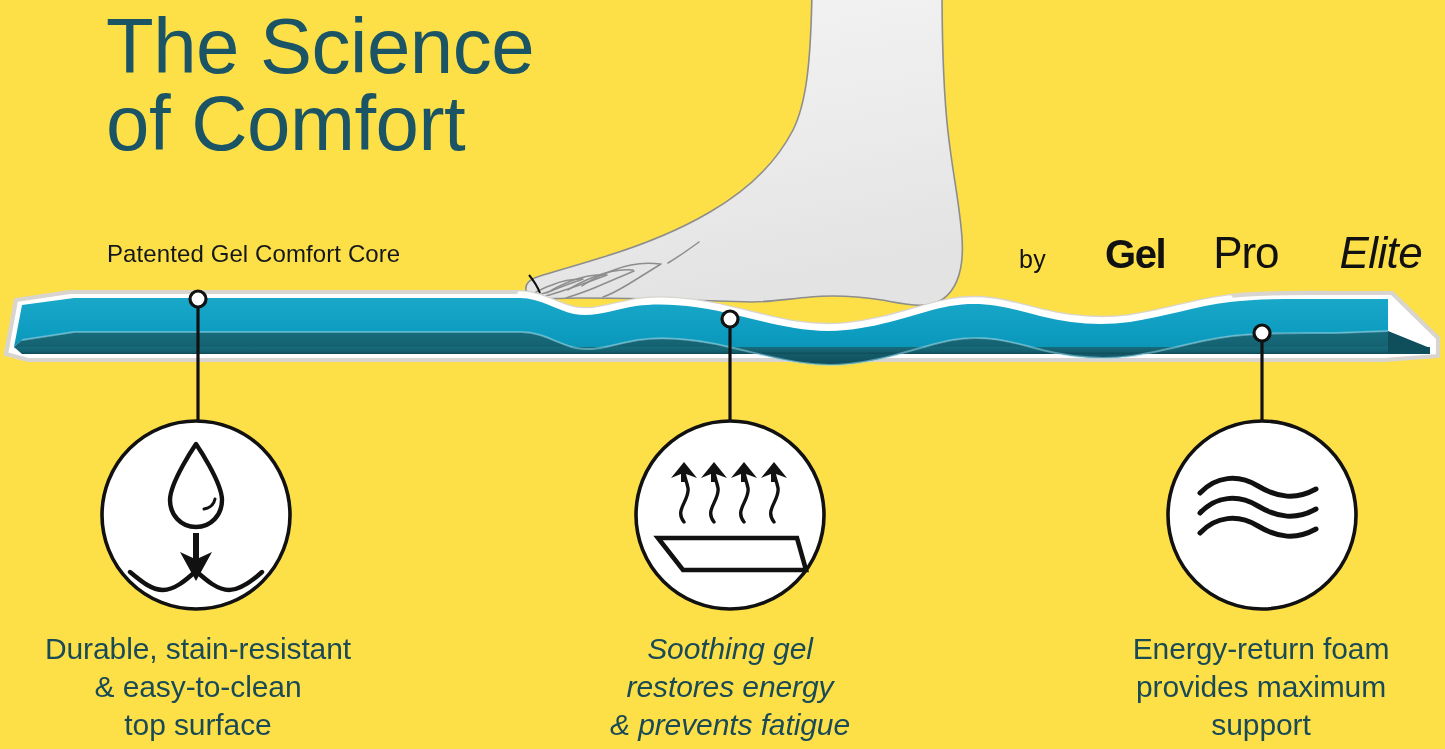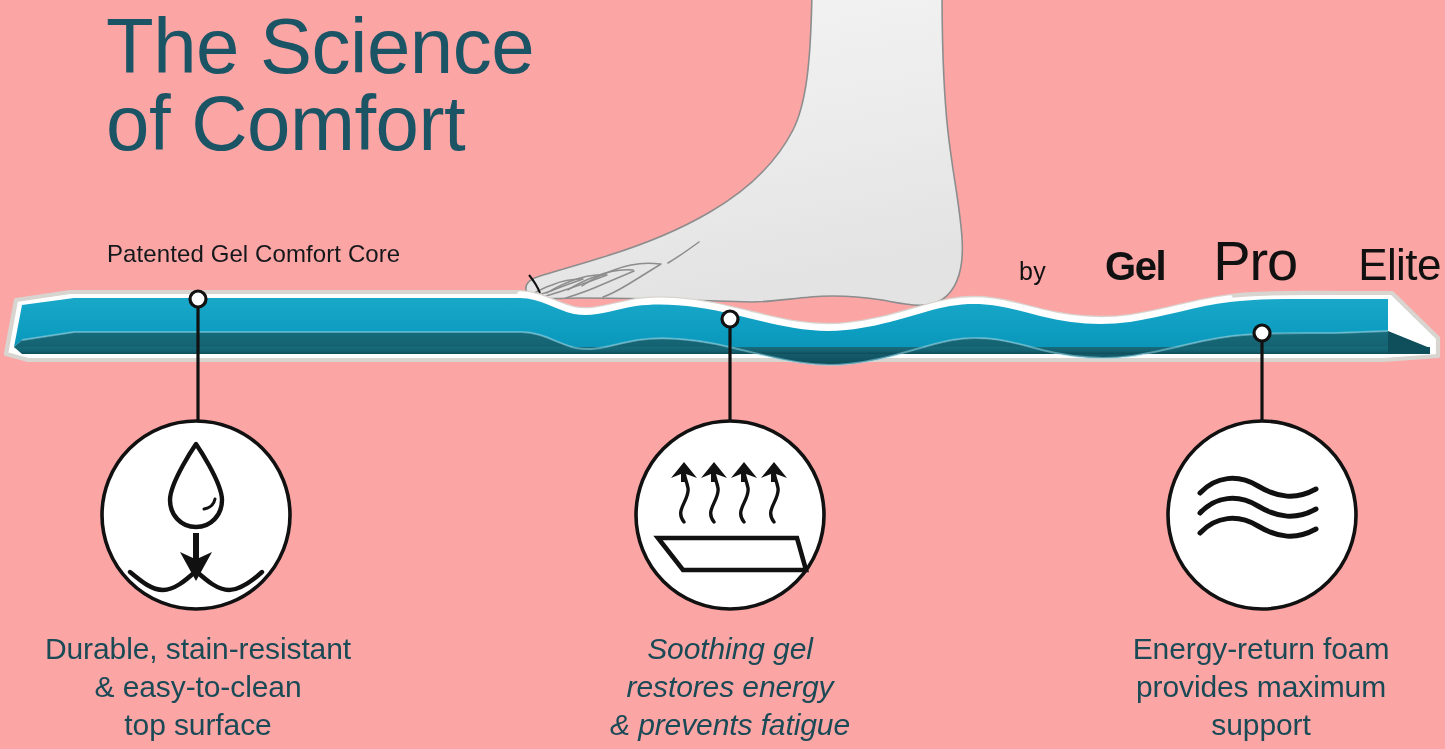--- a/index.html
+++ b/index.html
@@ -8,21 +8,21 @@
     padding: 0;
     background: #ffffff;
   }
   body {
     font-family: "Liberation Sans", sans-serif;
   }
   #stage {
     position: relative;
     width: 1445px;
     height: 749px;
-    background: #fca5a5;
+    background: #fde047;
     overflow: hidden;
   }
   #artboard {
     position: absolute;
     inset: 0;
   }
   .headline {
     position: absolute;
     left: 106px;
     top: 8px;
@@ -60,29 +60,30 @@
     font-weight: 400;
     letter-spacing: 0.3px;
     margin-right: 11px;
   }
   .brand-gel {
     font-size: 40px;
     font-weight: 700;
     letter-spacing: -1.4px;
   }
   .brand-pro {
-    font-size: 56px;
+    font-size: 44px;
     font-weight: 400;
     letter-spacing: -1.1px;
   }
   .brand-elite {
     font-size: 44px;
     font-weight: 300;
     letter-spacing: -0.6px;
     margin-left: 13px;
+    font-style: italic;
   }
   .brand-tm {
     font-size: 11px;
     font-weight: 400;
     align-self: flex-end;
     margin-left: 1px;
     padding-bottom: 3px;
   }
   .feature {
     position: absolute;

